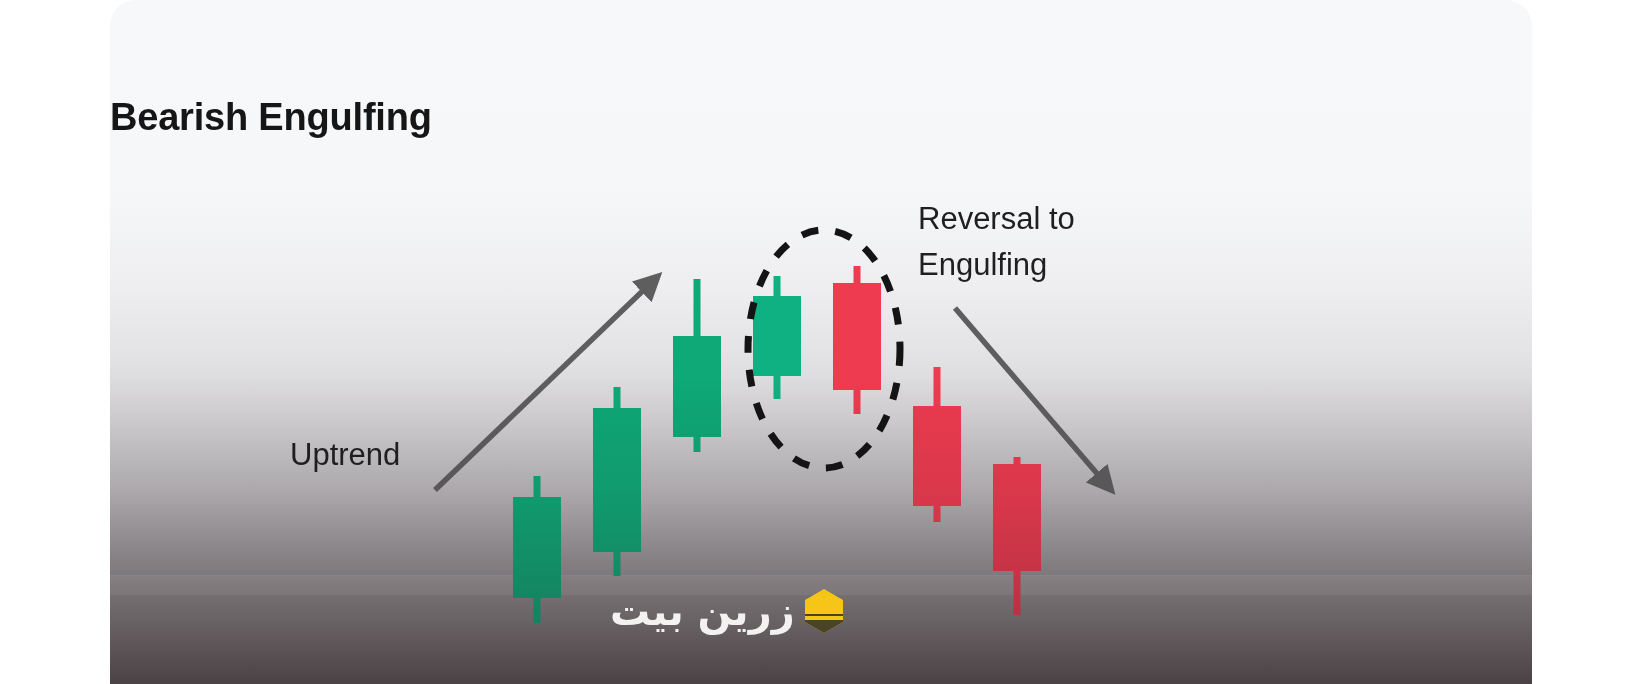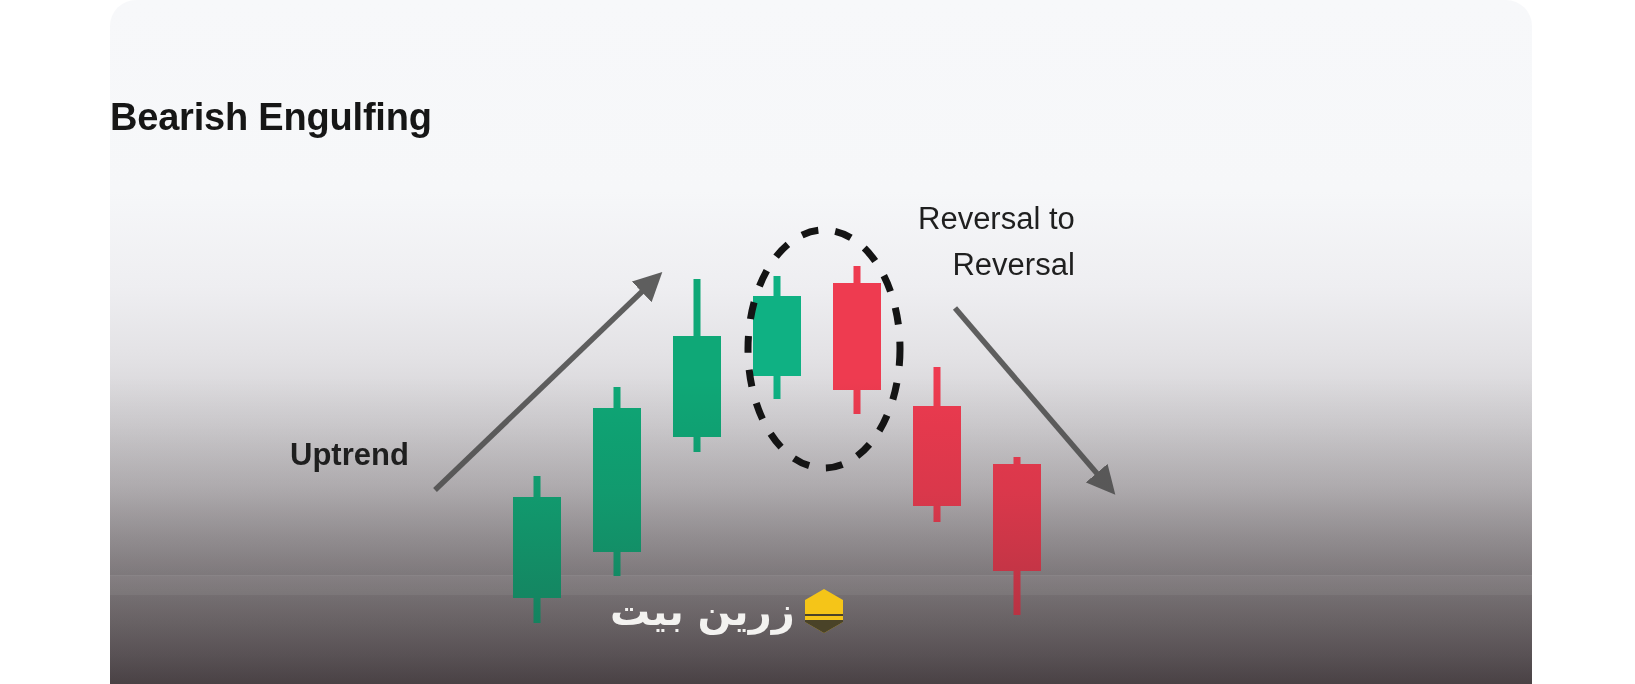--- a/index.html
+++ b/index.html
@@ -63,40 +63,40 @@
   
   #chart-svg {
     position: absolute;
     left: 0;
     top: 0;
     width: 1422px;
     height: 684px;
   }
 
   
-  .txt { position: absolute; color: #1c1c1c; white-space: pre; text-align: right; }
+  .txt { position: absolute; color: #1c1c1c; white-space: pre; }
   #title {
     left: 0; top: 96px; width: 1422px;
     text-align: left;
     font-size: 38px;
     font-weight: bold;
     letter-spacing: -0.2px;
     color: #161616;
   }
   #reversal-label {
     left: 808px; top: 196px;
     font-size: 31px;
     line-height: 46px;
     font-weight: normal;
     color: #1f1f1f;
   }
   #uptrend-label {
     left: 180px; top: 437px;
     font-size: 31px;
-    font-weight: bold;
+    font-weight: normal;
     color: #1f1f1f;
   }
 
   
   #watermark {
     position: absolute;
     left: 500px;
     top: 586px;
     display: flex;
     align-items: center;
@@ -160,21 +160,21 @@
 
       <line id="arrow-down" x1="845" y1="308" x2="996" y2="484" stroke="#5E5E5E" stroke-width="5.5" marker-end="url(#arrowhead-down)"></line>
 
       <ellipse id="highlight-ellipse" cx="714" cy="349" rx="76" ry="119" fill="none" stroke="#141414" stroke-width="7" stroke-dasharray="17 17" stroke-linecap="butt"></ellipse>
 
       <rect x="0" y="0" width="1422" height="684" fill="url(#shade)"></rect>
     </svg>
 
     <div class="txt" id="title">Bearish Engulfing</div>
 
-    <div class="txt" id="reversal-label"><span>Reversal to</span><br><span>Reversal</span></div>
+    <div class="txt" id="reversal-label"><span>Reversal to</span><br><span>Engulfing</span></div>
 
     <div class="txt" id="uptrend-label">Uptrend</div>
 
     <div id="watermark">
       <svg id="wm-logo" viewBox="0 0 50 50">
         <path d="M25 3 L44 14 L44 36 L25 47 L6 36 L6 14 Z" fill="#F5C518"></path>
         <path d="M6 28 L44 28 L44 36 L25 47 L6 36 Z" fill="#2b2b2b" opacity="0.85"></path>
         <path d="M6 30 L44 30 L44 34 L6 34 Z" fill="#F5C518"></path>
       </svg>
       <span id="wm-text">زرین بیت</span>

